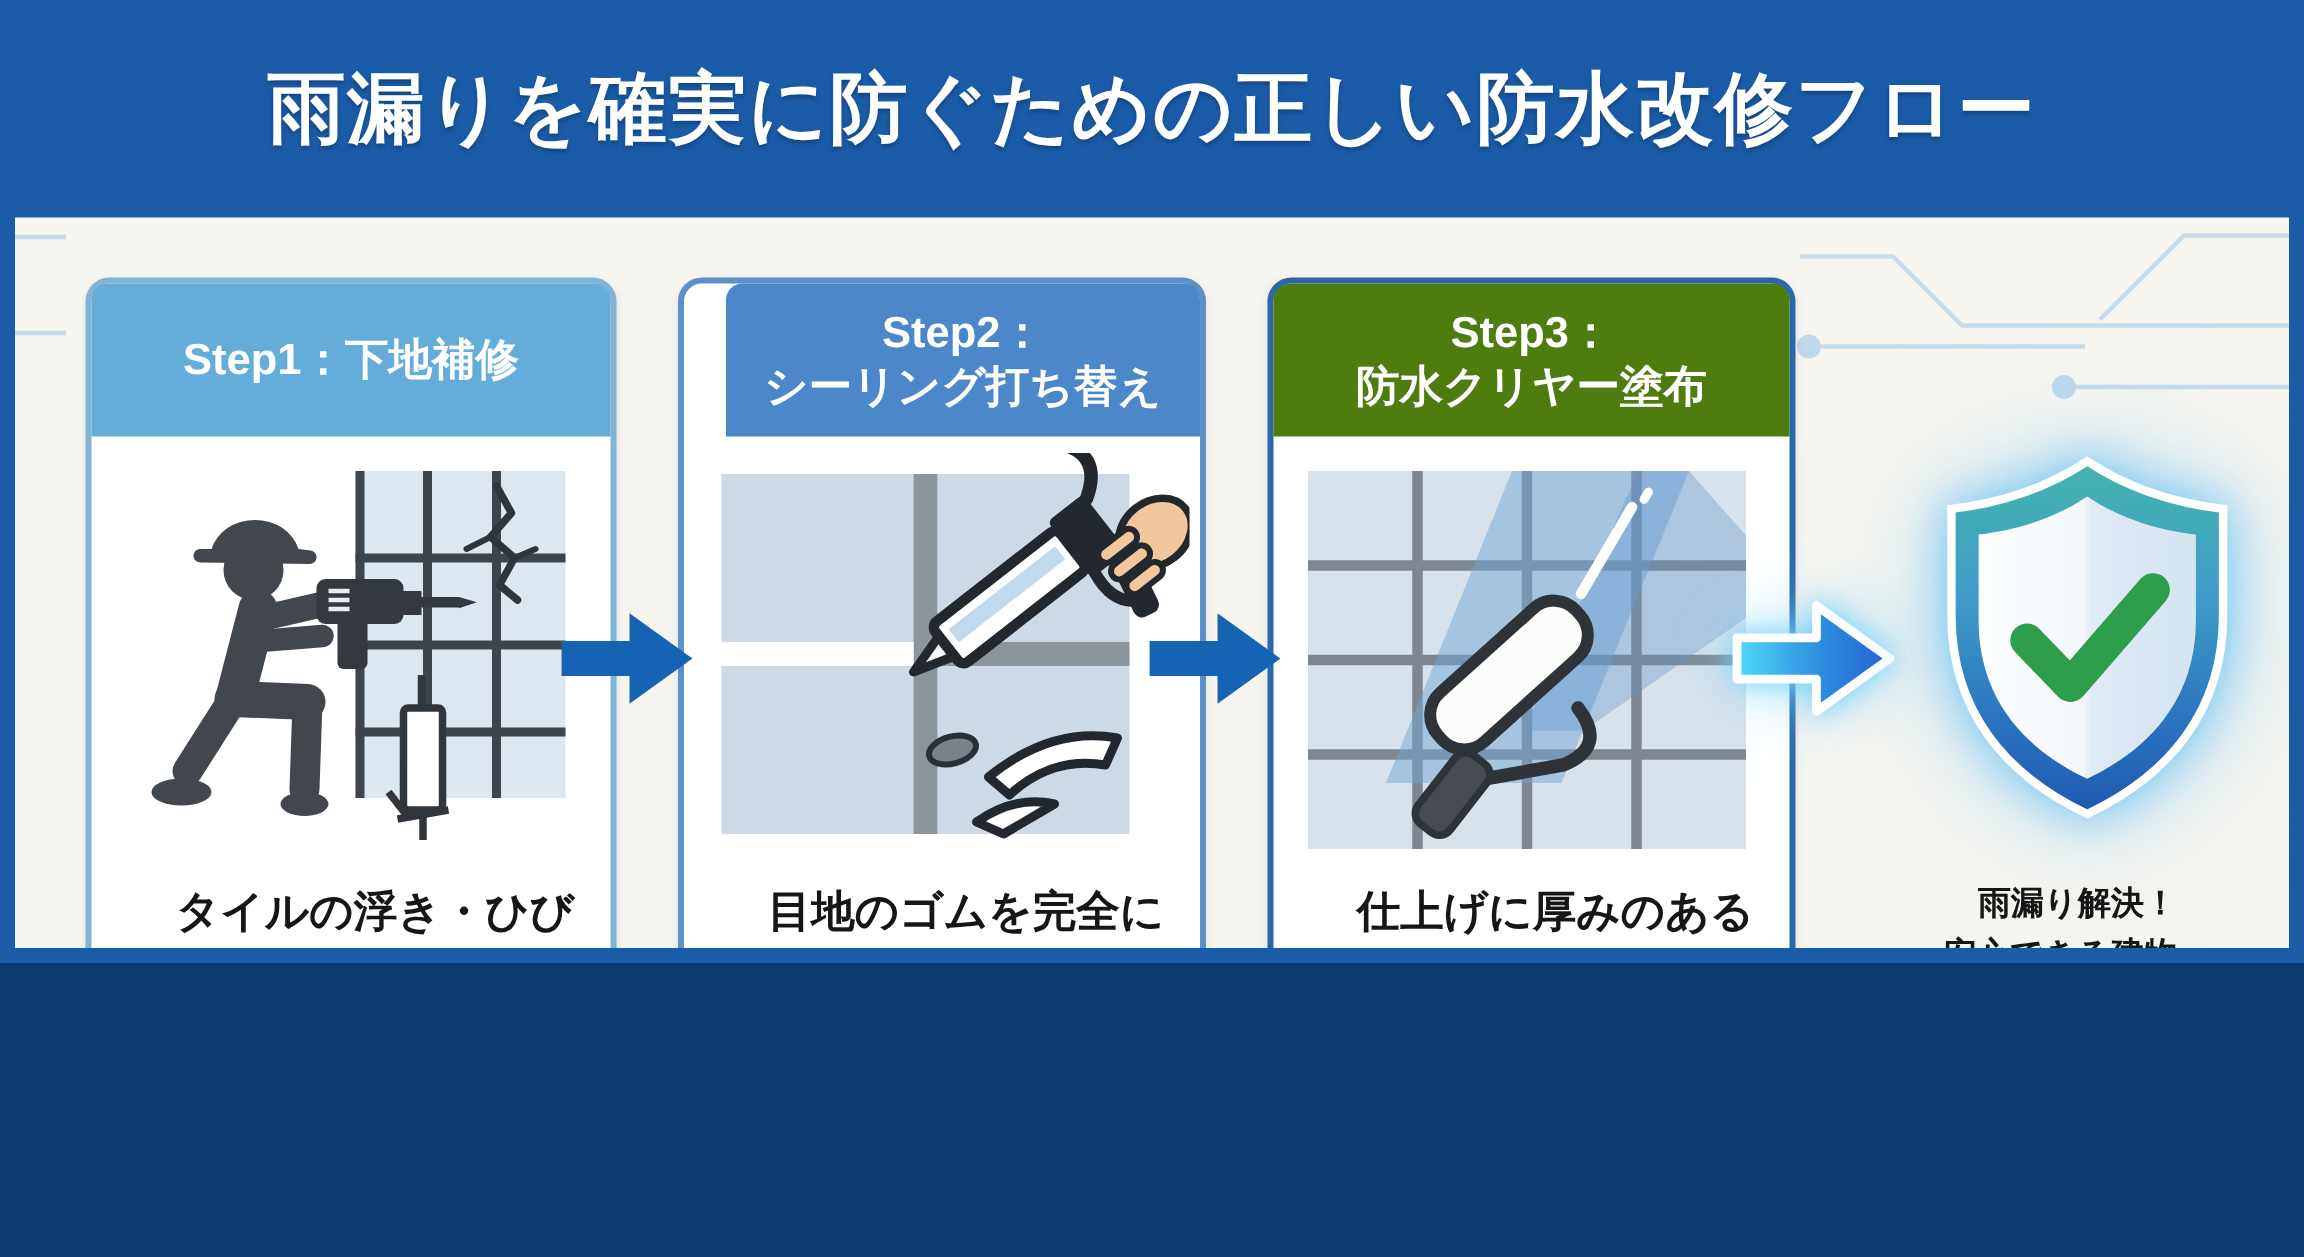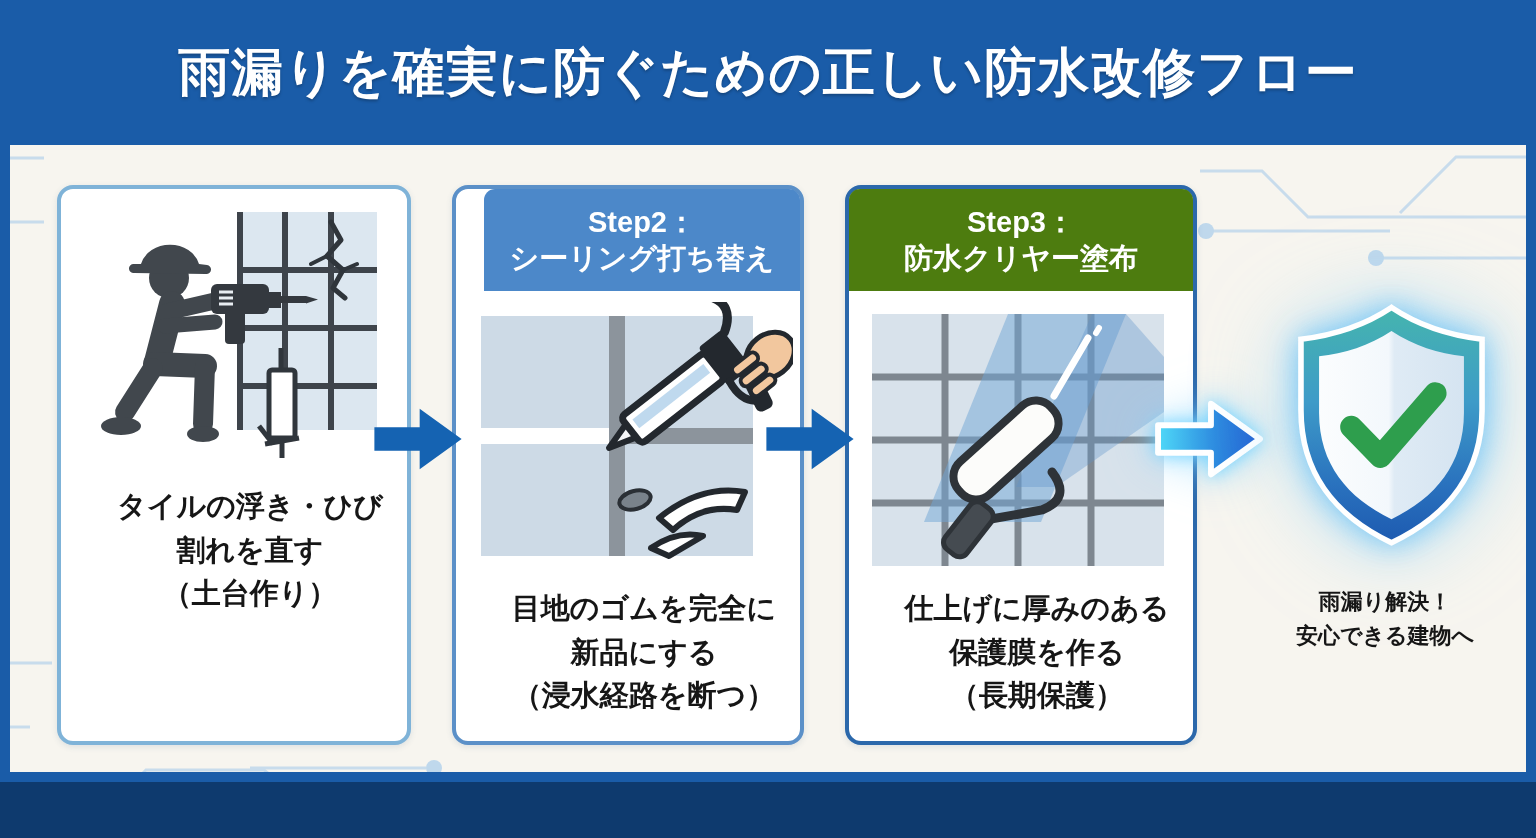--- a/index.html
+++ b/index.html
@@ -1,16 +1,16 @@
 <!DOCTYPE html>
 <html><head>
 <meta charset="utf-8">
 <style>
   html,body{margin:0;padding:0;background:#0e3a6e;}
-  .stage{position:relative;width:1536px;height:782px;background:#F7F5EF;overflow:hidden;
+  .stage{position:relative;width:1536px;height:642px;background:#F7F5EF;overflow:hidden;
          font-family:"Liberation Sans","DejaVu Sans",sans-serif;}
   .preline{white-space:pre-line;}
 
   
   .frame{position:absolute;inset:0;border:10px solid #1A5CA8;pointer-events:none;z-index:40;}
   .title-band{position:absolute;left:0;top:0;right:0;height:145px;background:#1A5CA8;z-index:5;
               display:flex;align-items:center;justify-content:center;}
   .title{color:#FFFFFF;font-size:52px;font-weight:800;letter-spacing:1px;text-align:center;
          text-shadow:0 2px 3px rgba(0,0,0,.25);}
 
@@ -70,20 +70,21 @@
       <circle cx="434" cy="768" r="8"></circle>
     </g>
     <path d="M 1193,298 V 562" stroke="#2F6FB6" stroke-width="4" fill="none"></path>
   </svg>
 
   <div class="title-band">
     <div class="title preline">雨漏りを確実に防ぐための正しい防水改修フロー</div>
   </div>
 
   <div class="card card1">
+    <div class="card-head head1 preline">Step1：下地補修</div>
     <div class="card-illu">
       <svg width="330" height="275" viewBox="0 0 330 275">
         <rect x="168" y="12" width="140" height="218" fill="#DCE7F0"></rect>
         <g stroke="#3E444B" stroke-width="6">
           <line x1="171" y1="12" x2="171" y2="230"></line>
           <line x1="216" y1="12" x2="216" y2="230"></line>
           <line x1="262" y1="12" x2="262" y2="230"></line>
           <line x1="168" y1="70" x2="308" y2="70"></line>
           <line x1="168" y1="128" x2="308" y2="128"></line>
           <line x1="168" y1="186" x2="308" y2="186"></line>

